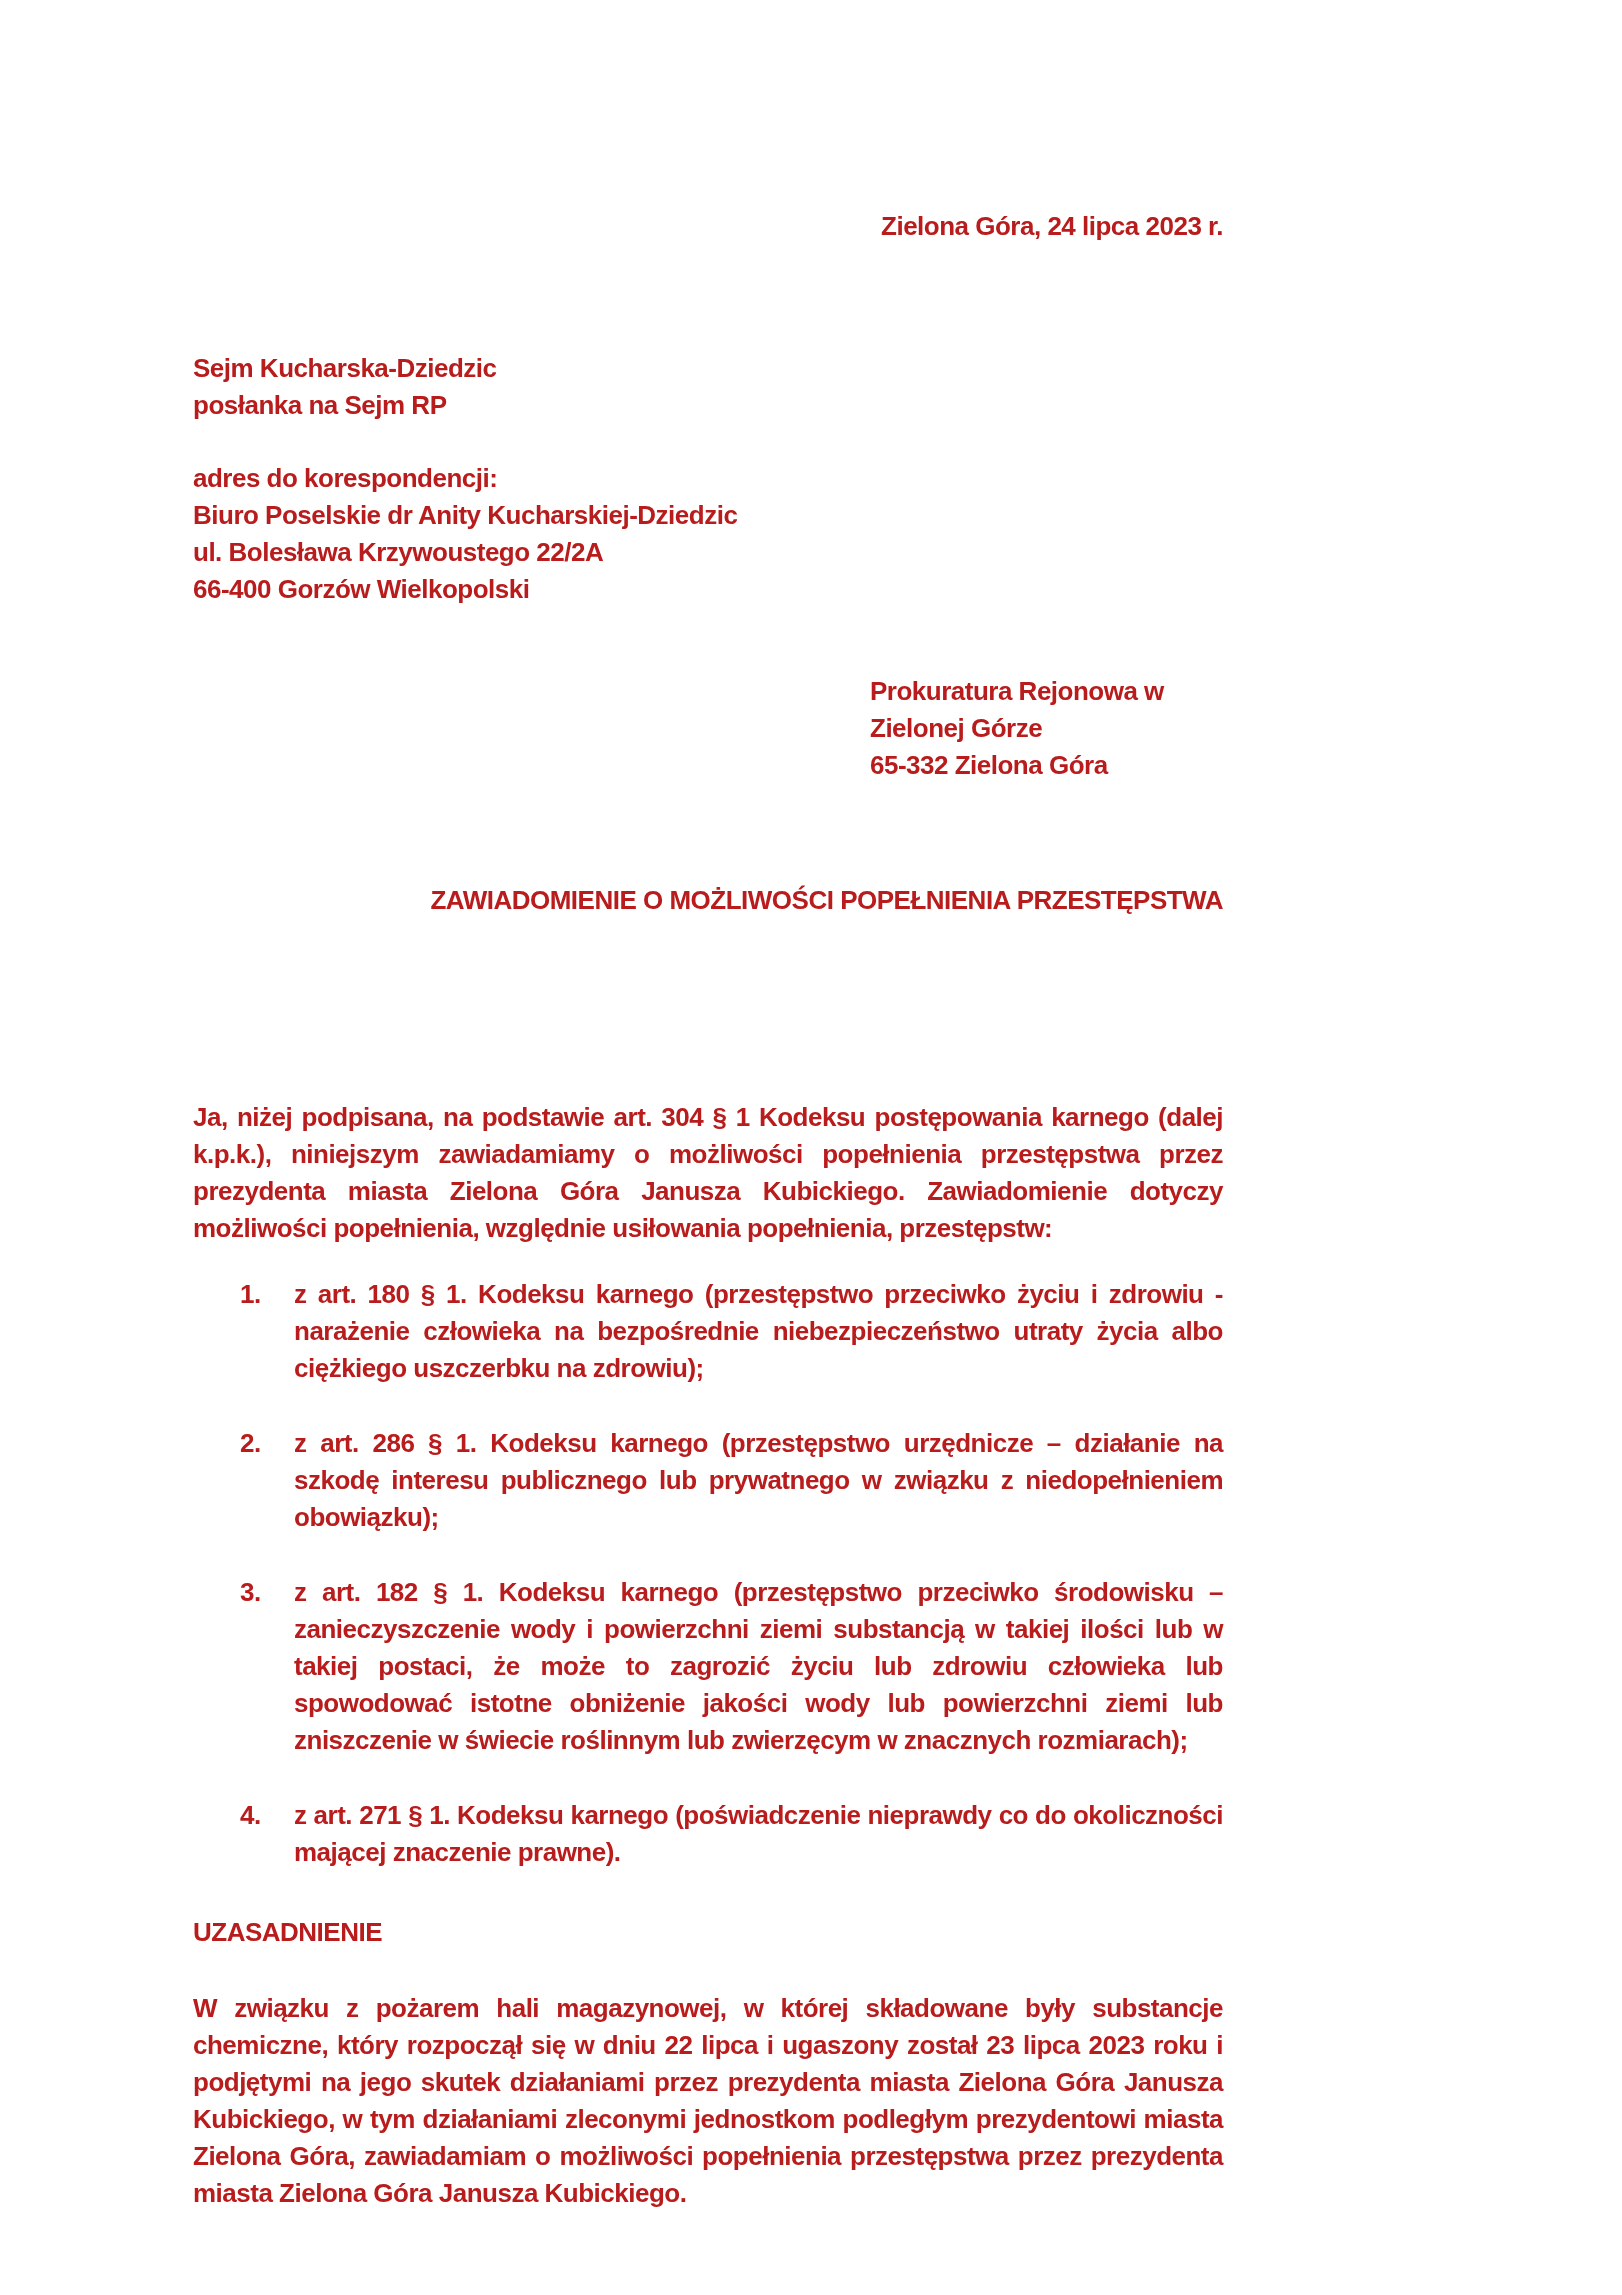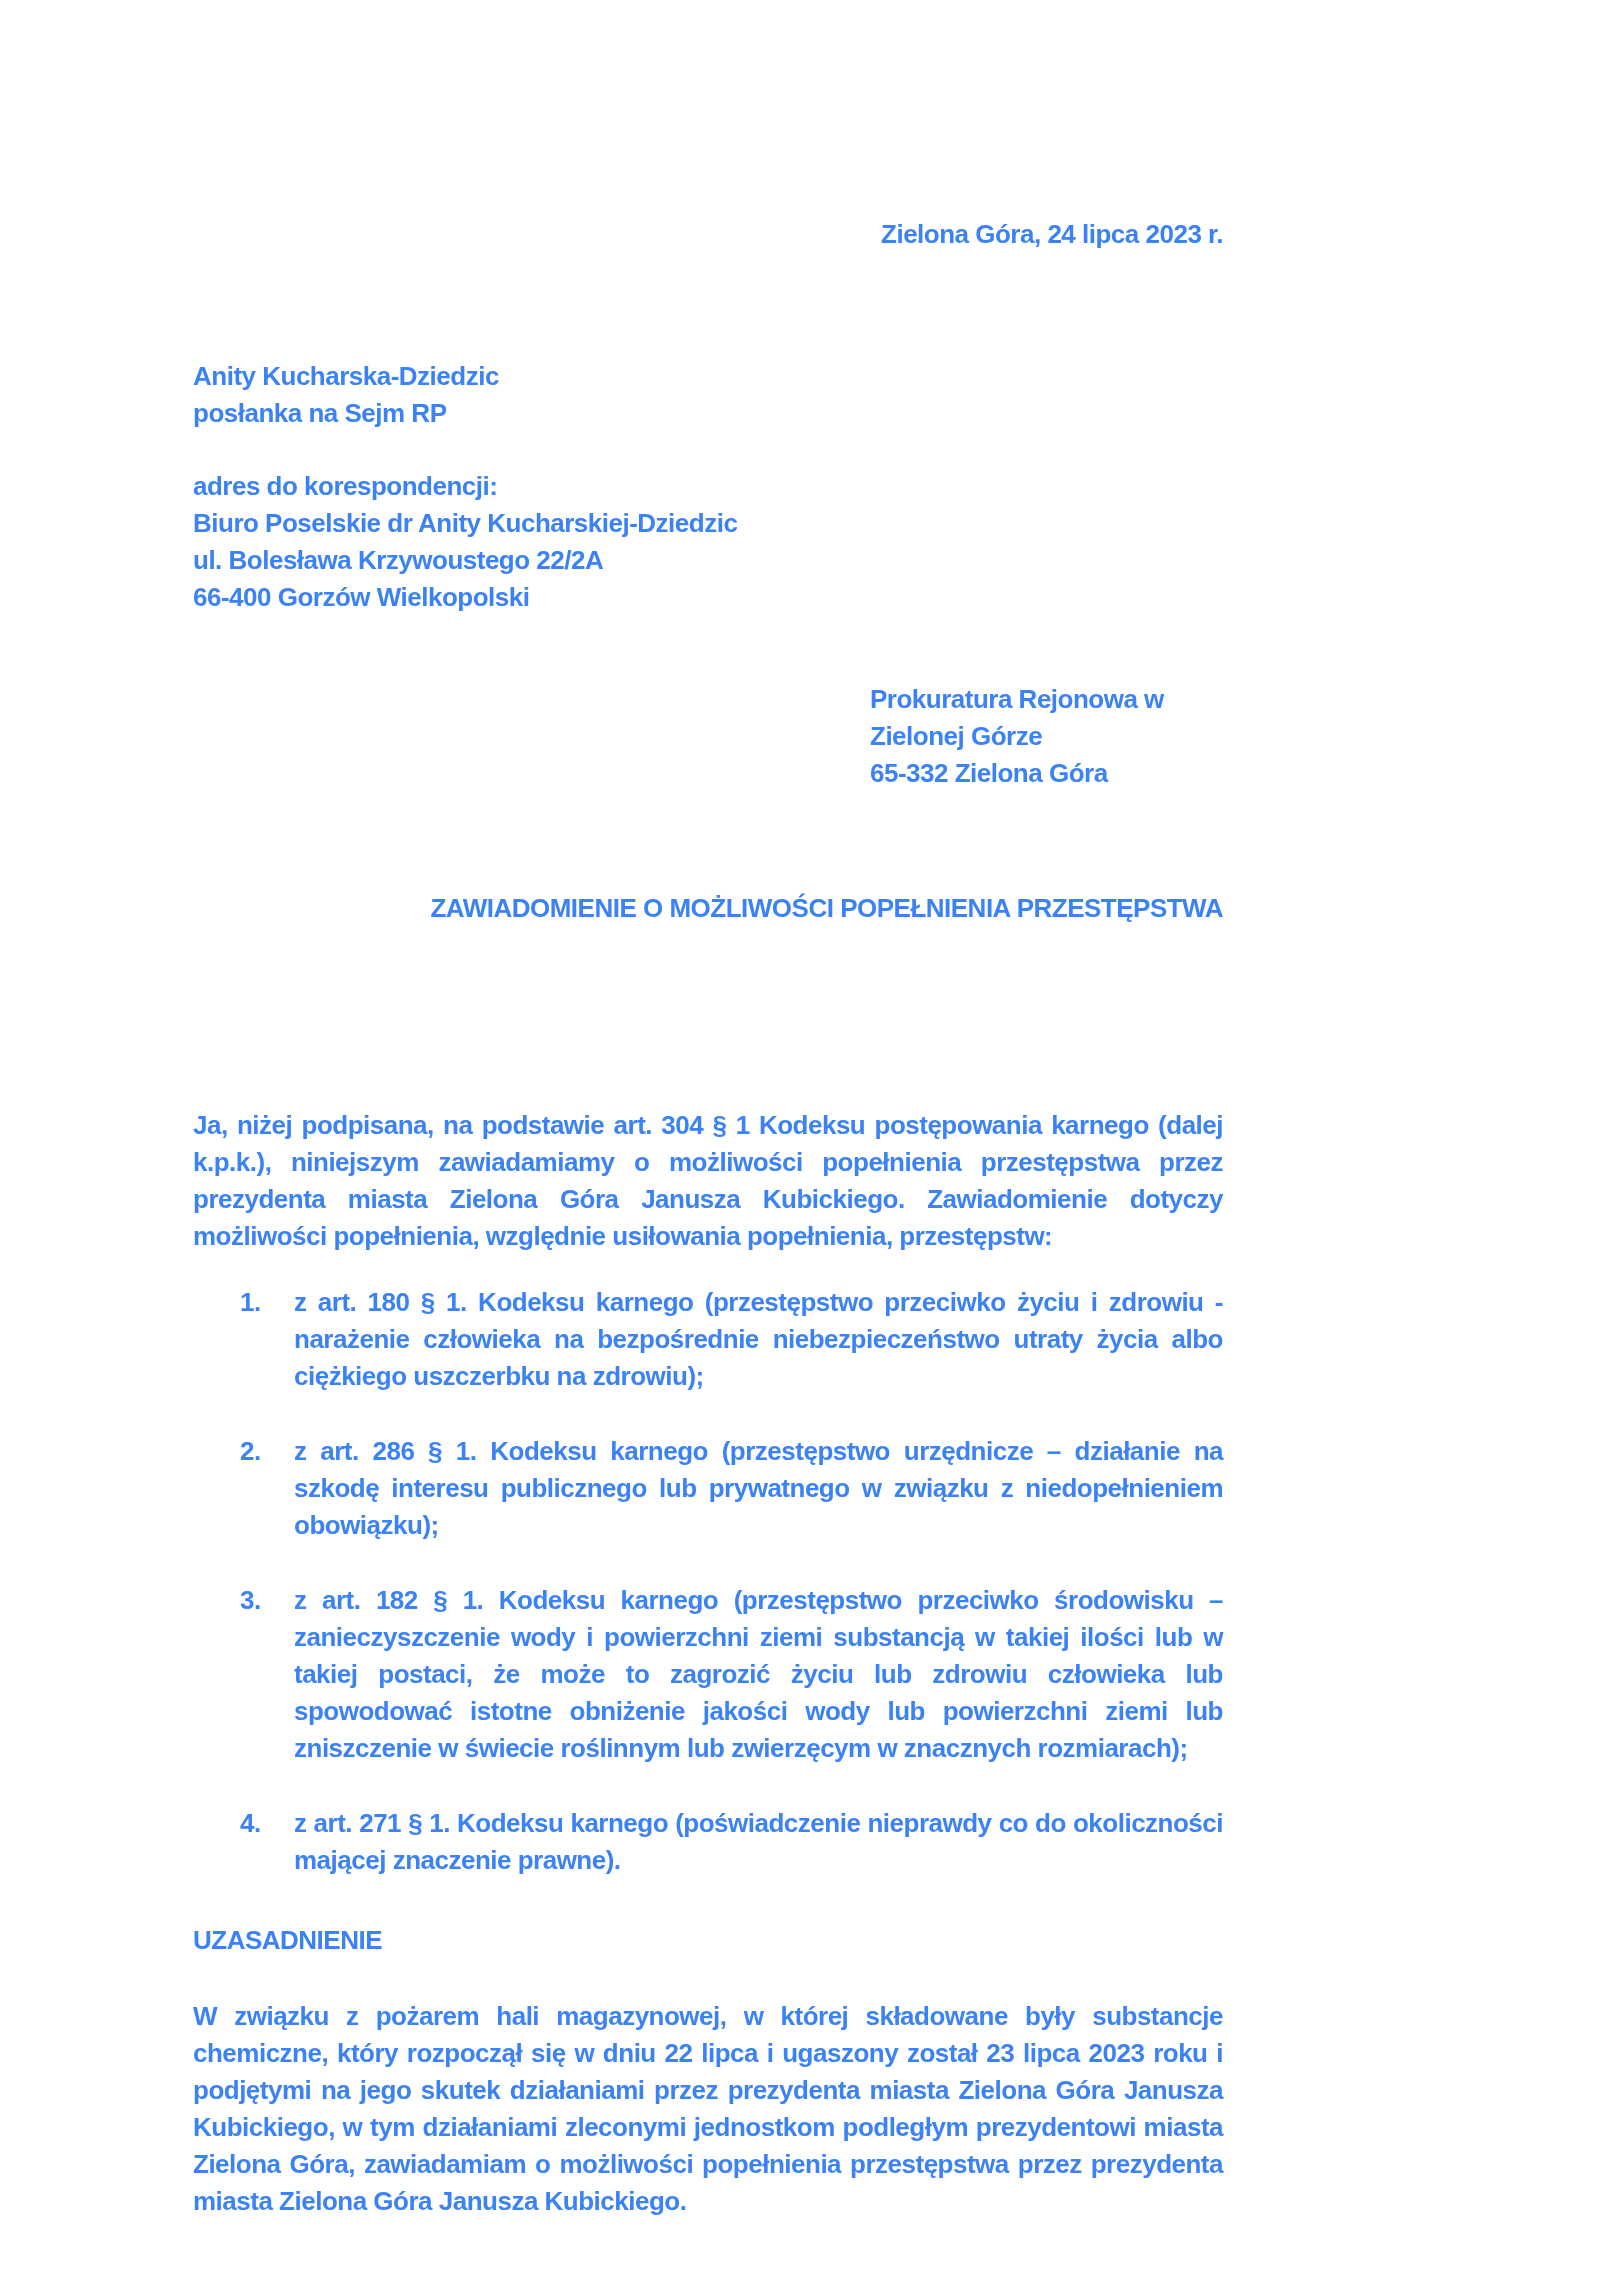--- a/index.html
+++ b/index.html
@@ -6,28 +6,28 @@
     margin: 0;
     padding: 0;
     background: #ffffff;
   }
   .page {
     position: relative;
     width: 1419px;
     height: 2295px;
     background: #ffffff;
     box-sizing: border-box;
-    padding: 16px 196px 0 193px;
+    padding: 8px 196px 0 193px;
     overflow: hidden;
     font-family: "Liberation Sans", "DejaVu Sans", sans-serif;
     font-weight: 600;
     font-size: 26px;
     line-height: 37px;
     letter-spacing: -0.5px;
-    color: #3b82f6;
+    color: #b91c1c;
   }
   .date-line {
     margin-top: 200px;
     text-align: right;
     white-space: nowrap;
   }
   .sender-block {
     margin-top: 105px;
   }
   .sender-address {
@@ -74,21 +74,21 @@
   }
 </style>
 </head>
 <body>
 
 <div class="page">
 
   <div class="date-line">Zielona Góra, 24 lipca 2023 r.</div>
 
   <div class="sender-block">
-    <div>Anity Kucharska-Dziedzic</div>
+    <div>Sejm Kucharska-Dziedzic</div>
     <div>posłanka na Sejm RP</div>
   </div>
 
   <div class="sender-address">
     <div>adres do korespondencji:</div>
     <div>Biuro Poselskie dr Anity Kucharskiej-Dziedzic</div>
     <div>ul. Bolesława Krzywoustego 22/2A</div>
     <div>66-400 Gorzów Wielkopolski</div>
   </div>
 

